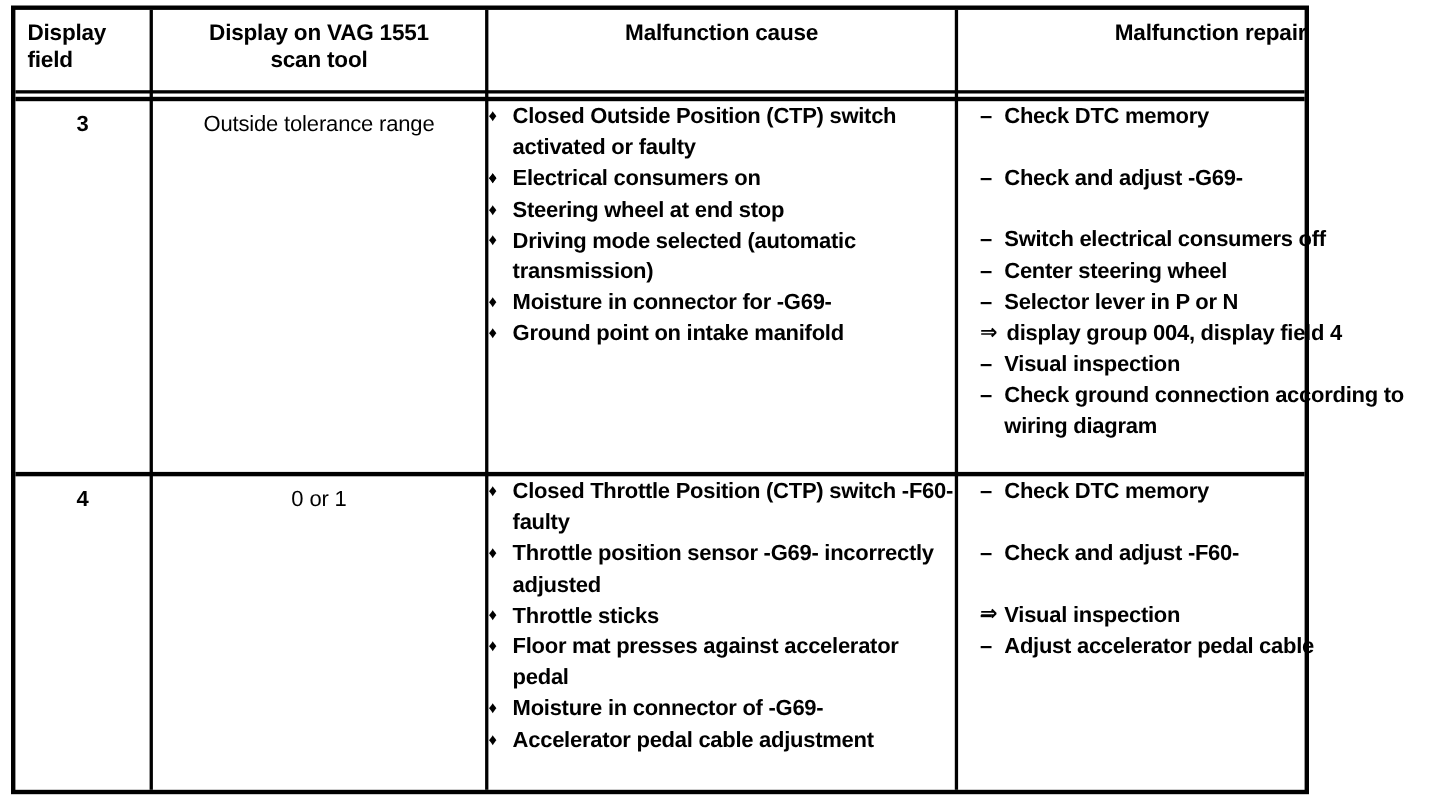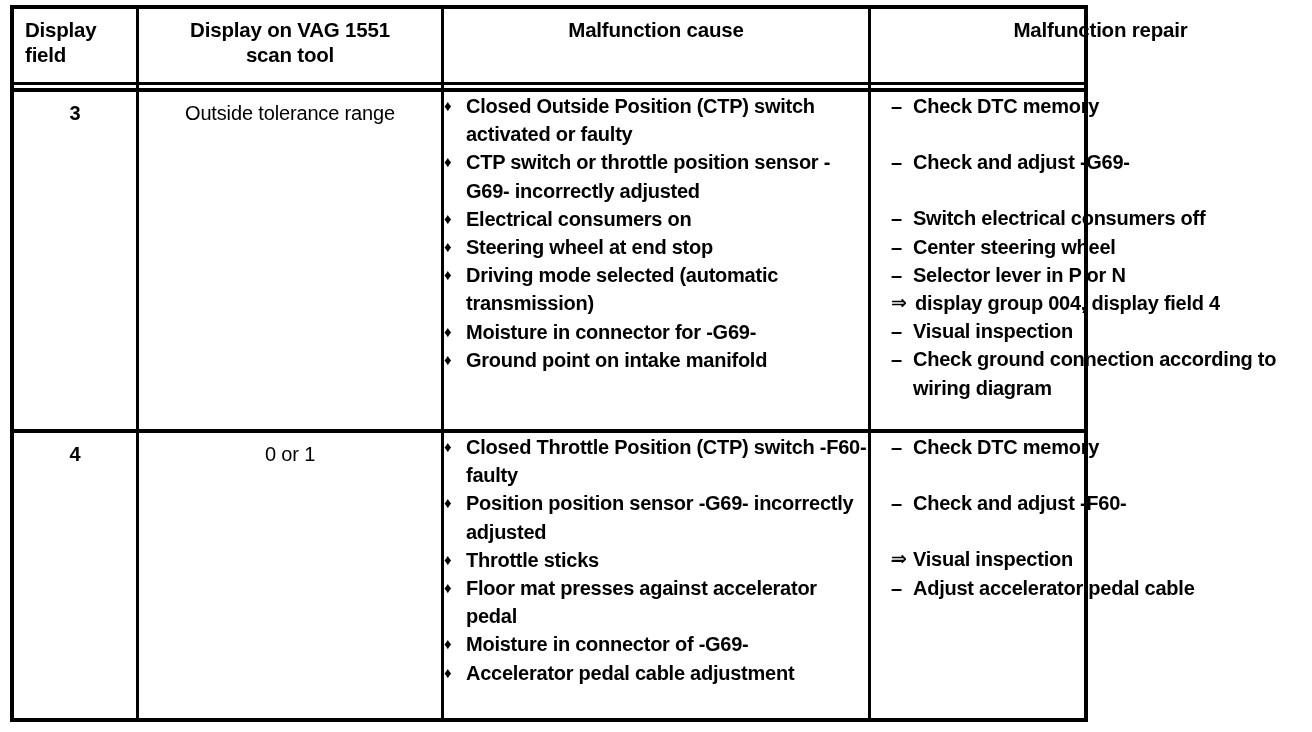--- a/index.html
+++ b/index.html
@@ -9,21 +9,21 @@
     background:#ffffff;
     font-family:"Liberation Sans","DejaVu Sans",sans-serif;
     color:#000000;
     overflow:hidden;
   }
   .sheet{position:relative;width:1312px;height:732px;background:#fff;}
 
   
   .tbl{
     position:absolute;left:10px;top:5px;
-    width:1078px;height:717px;
+    width:1180px;height:717px;
     box-sizing:border-box;
     border:4px solid #000;
     background:#fff;
   }
   .tbl-inner{position:relative;width:100%;height:100%;}
 
   
   .vrule{position:absolute;top:0;bottom:0;width:3px;background:#000;}
   .vrule.c1{left:122px;}
   .vrule.c2{left:427px;}
@@ -112,21 +112,21 @@
       <div class="cell col-a row-h hd left">Display<br>field</div>
       <div class="cell col-b row-h hd center">Display on VAG 1551<br>scan tool</div>
       <div class="cell col-c row-h hd center">Malfunction cause</div>
       <div class="cell col-d row-h hd center">Malfunction repair</div>
 
       <div class="cell col-a row-1 bd num">3</div>
       <div class="cell col-b row-1 bd center">Outside tolerance range</div>
       <div class="cell col-c row-1">
         <ul class="blist causes">
             <li><span class="mk">♦</span><span>Closed Outside Position (CTP) switch activated or faulty</span></li>
-            <li><span class="mk">♦</span><span>CTP switch or throttle position sensor -G69- incorrectly adjusted</span></li>
+            <li><span class="mk">♦</span></li>
             <li><span class="mk">♦</span><span>Electrical consumers on</span></li>
             <li><span class="mk">♦</span><span>Steering wheel at end stop</span></li>
             <li><span class="mk">♦</span><span>Driving mode selected (automatic transmission)</span></li>
             <li><span class="mk">♦</span><span>Moisture in connector for -G69-</span></li>
             <li><span class="mk">♦</span><span>Ground point on intake manifold</span></li>
           </ul>
       </div>
       <div class="cell col-d row-1">
         <ul class="blist repairs">
             <li><span class="mk">–</span><span>Check DTC memory</span></li>
@@ -138,21 +138,21 @@
             <li><span class="mk">–</span><span>Visual inspection</span></li>
             <li><span class="mk">–</span><span>Check ground connection according to wiring diagram</span></li>
           </ul>
       </div>
 
       <div class="cell col-a row-2 bd num">4</div>
       <div class="cell col-b row-2 bd center">0 or 1</div>
       <div class="cell col-c row-2">
         <ul class="blist causes">
             <li><span class="mk">♦</span><span>Closed Throttle Position (CTP) switch -F60- faulty</span></li>
-            <li><span class="mk">♦</span><span>Position position sensor -G69- incorrectly adjusted</span></li>
+            <li><span class="mk">♦</span><span>Throttle position sensor -G69- incorrectly adjusted</span></li>
             <li><span class="mk">♦</span><span>Throttle sticks</span></li>
             <li><span class="mk">♦</span><span>Floor mat presses against accelerator pedal</span></li>
             <li><span class="mk">♦</span><span>Moisture in connector of -G69-</span></li>
             <li><span class="mk">♦</span><span>Accelerator pedal cable adjustment</span></li>
           </ul>
       </div>
       <div class="cell col-d row-2">
         <ul class="blist repairs">
             <li><span class="mk">–</span><span>Check DTC memory</span></li>
             <li class="gap"><span class="mk">–</span><span>Check and adjust -F60-</span></li>

